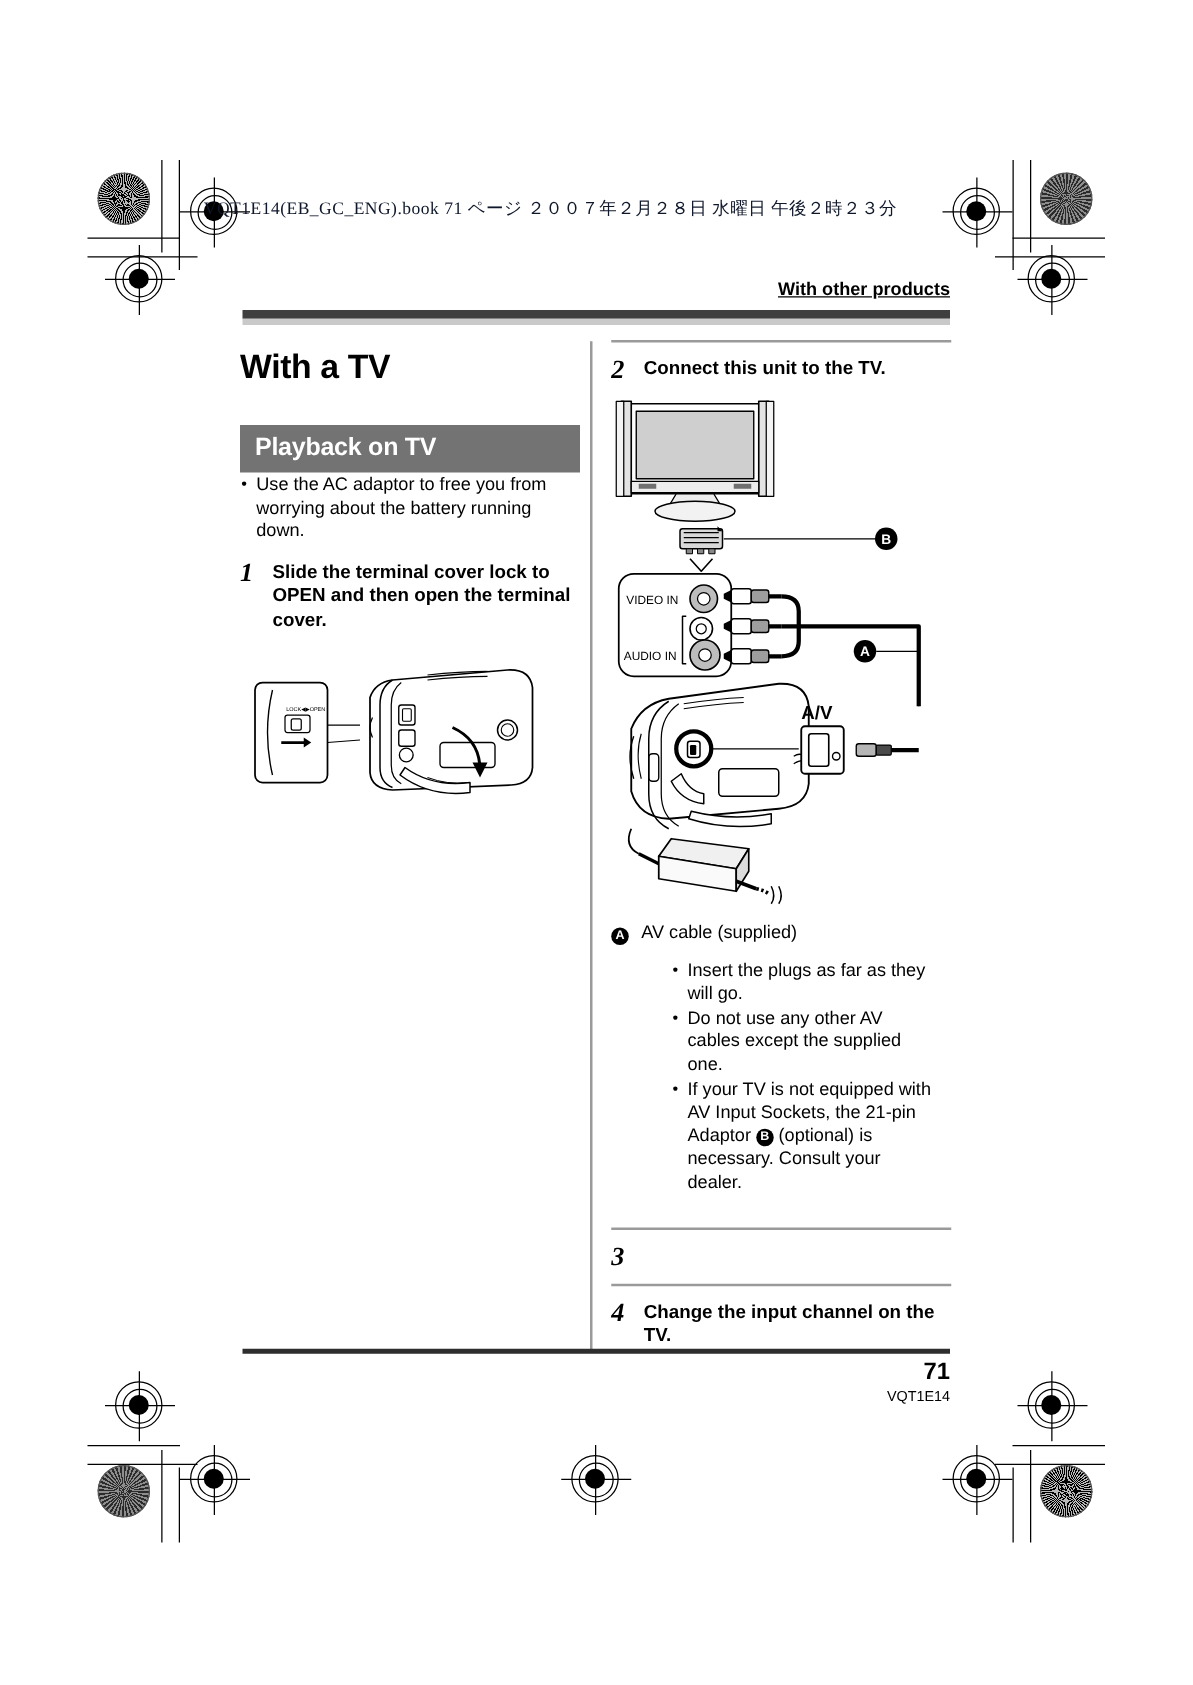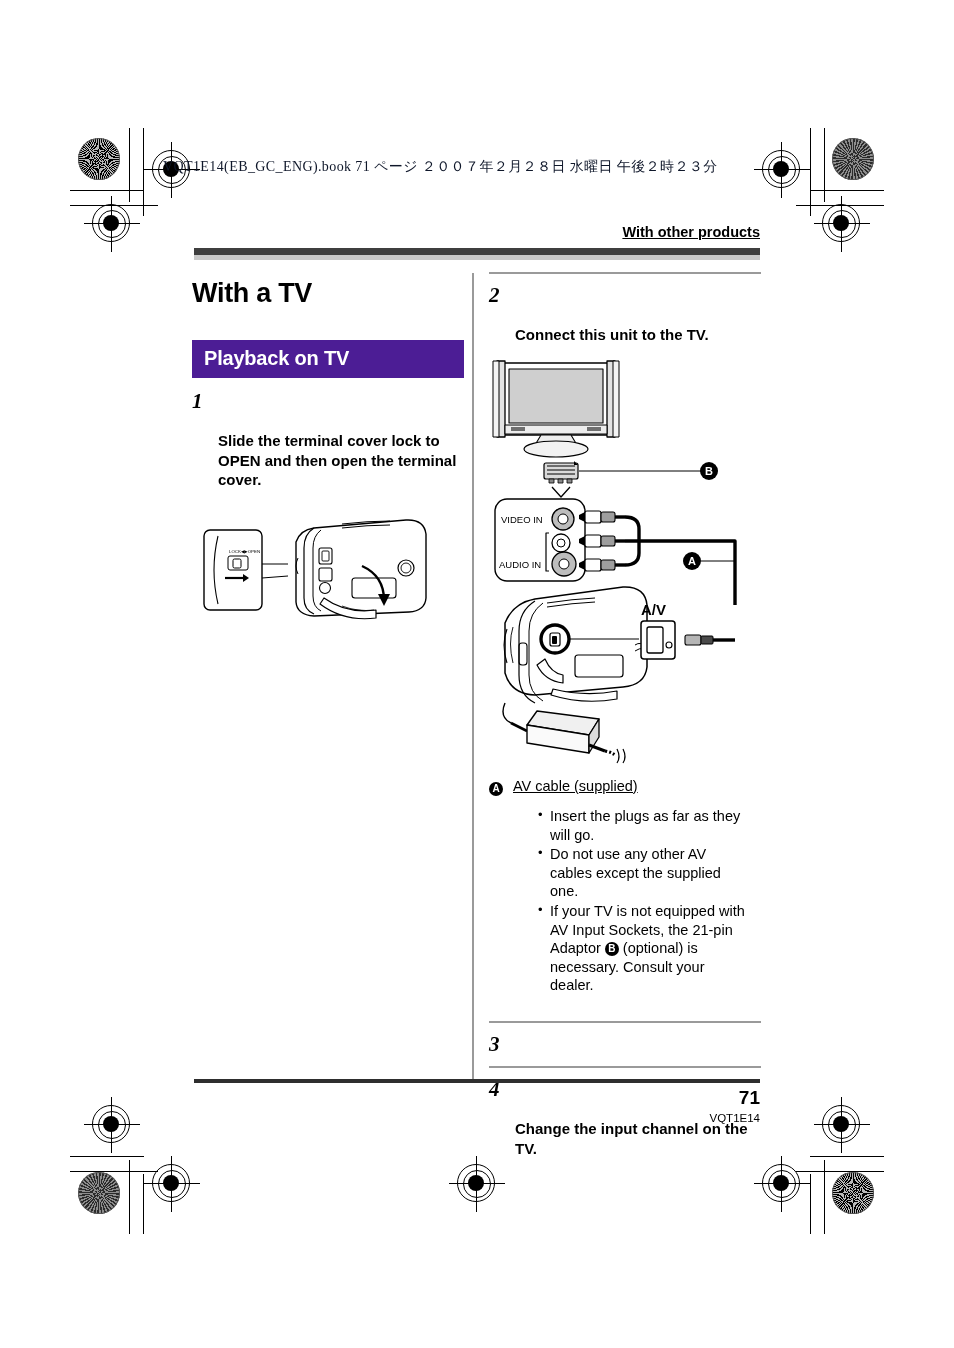--- a/index.html
+++ b/index.html
@@ -36,50 +36,50 @@
   .rule-dark{position:absolute;left:194px;top:248px;width:566px;height:7px;background:#3f3f3f;}
   .rule-light{position:absolute;left:194px;top:255px;width:566px;height:5px;background:#c9c9c9;}
 
   
   .col-left{position:absolute;left:192px;top:272px;width:272px;}
   .col-right{position:absolute;left:489px;top:272px;width:272px;}
   .vdivider{position:absolute;left:472px;top:273px;width:2px;height:808px;background:#9a9a9a;}
 
   h1.chapter{font-size:27px;font-weight:bold;margin:0;padding:6px 0 0 0;letter-spacing:-0.3px;}
 
-  .sectionbar{margin-top:31px;background:#4c1d95;color:#fff;font-size:20px;font-weight:bold;
+  .sectionbar{margin-top:31px;background:#737373;color:#fff;font-size:20px;font-weight:bold;
               padding:7px 0 8px 12px;letter-spacing:-0.2px;}
 
   p.body{font-size:14.5px;line-height:18.6px;margin:9px 0 0 0;}
 
   ul.bul{list-style:none;margin:1px 0 0 0;padding:0;}
   ul.bul li{font-size:14.5px;line-height:18.6px;position:relative;padding-left:13px;margin-top:1px;}
   ul.bul li::before{content:"\2022";position:absolute;left:1px;top:-1px;font-size:13px;}
 
   .step{display:flex;margin-top:13px;}
   .step .num{font-size:21px;font-weight:bold;font-style:italic;
              font-family:"Liberation Serif",serif;width:26px;flex:0 0 26px;line-height:20px;}
-  .step .txt{font-size:15px;font-weight:bold;line-height:19.5px;margin-top:40px;}
+  .step .txt{font-size:15px;font-weight:bold;line-height:19.5px;}
 
   .hr-thin{height:2px;background:#9a9a9a;margin:0;}
   .gap{height:14px;}
 
   
   .fig{position:relative;}
   svg{display:block;}
 
   
   .cmark{display:inline-block;width:14px;height:14px;border-radius:50%;background:#000;color:#fff;
          font-size:10px;font-weight:bold;line-height:14px;text-align:center;vertical-align:1px;
          font-family:"Liberation Sans",sans-serif;}
 
   .note-block{display:flex;margin-top:8px;}
   .note-block .lead{flex:0 0 24px;padding-top:2px;}
   .note-block .cont{font-size:14.5px;line-height:18.6px;}
-  .note-block .cont .ttl{margin:0 0 1px 0;text-decoration:underline;}
+  .note-block .cont .ttl{margin:0 0 1px 0;}
   ul.sub{list-style:none;margin:12px;padding:0 0 0 12px;}
   ul.sub li{position:relative;padding-left:13px;line-height:18.6px;margin-top:1px;}
   ul.sub li::before{content:"\2022";position:absolute;left:1px;top:-1px;font-size:13px;}
 
   
   .glyph-play{display:inline-block;width:19px;height:15px;border:2px solid #000;border-radius:3px;
               position:relative;vertical-align:-2px;margin:0 1px;}
   .glyph-play::after{content:"";position:absolute;left:5px;top:2.5px;
               border-left:7px solid #000;border-top:4.5px solid transparent;border-bottom:4.5px solid transparent;}
   .glyph-mov{display:inline-block;width:22px;height:15px;background:#000;vertical-align:-2px;
@@ -165,20 +165,23 @@
 
 <div class="vdivider"></div>
 
 <div class="col-left">
 
   <h1 class="chapter">With a TV</h1>
 
   <div class="sectionbar">Playback on TV</div>
 
 
+  <ul class="bul">
+    <li>Use the AC adaptor to free you from worrying about the battery running down.</li>
+  </ul>
 
   <div class="step">
     <div class="num">1</div>
     <div class="txt">Slide the terminal cover lock to OPEN and then open the terminal cover.</div>
   </div>
 
   <div class="fig" style="margin-top:16px;">
   <svg width="272" height="120" viewBox="0 0 272 120">
     <g fill="none" stroke="#000" stroke-width="1.4" stroke-linejoin="round">
 

